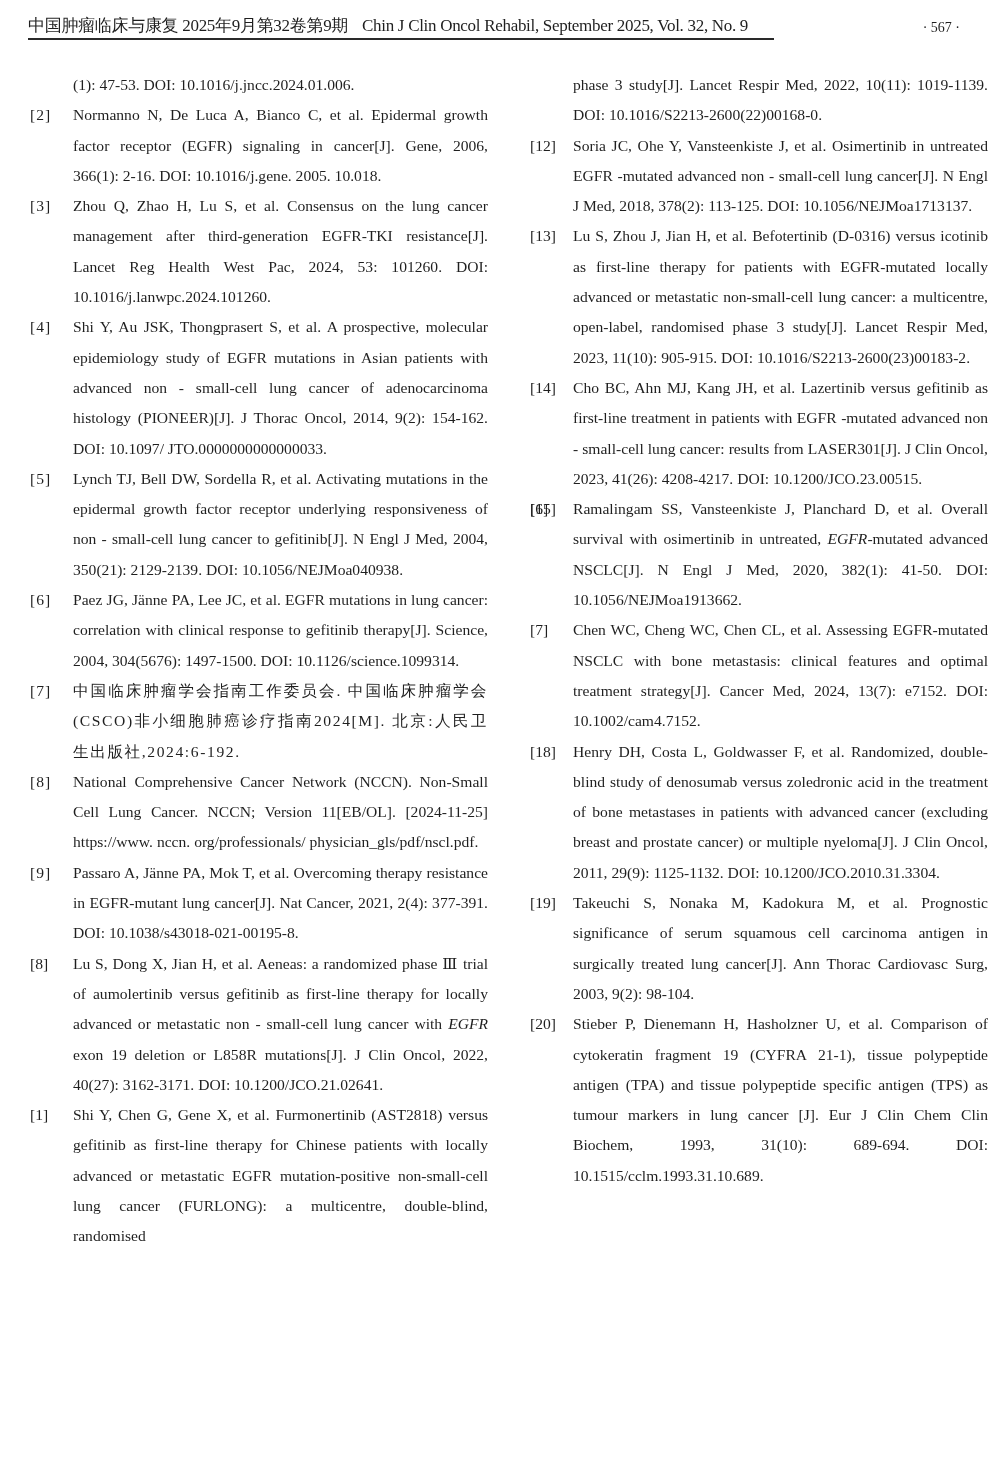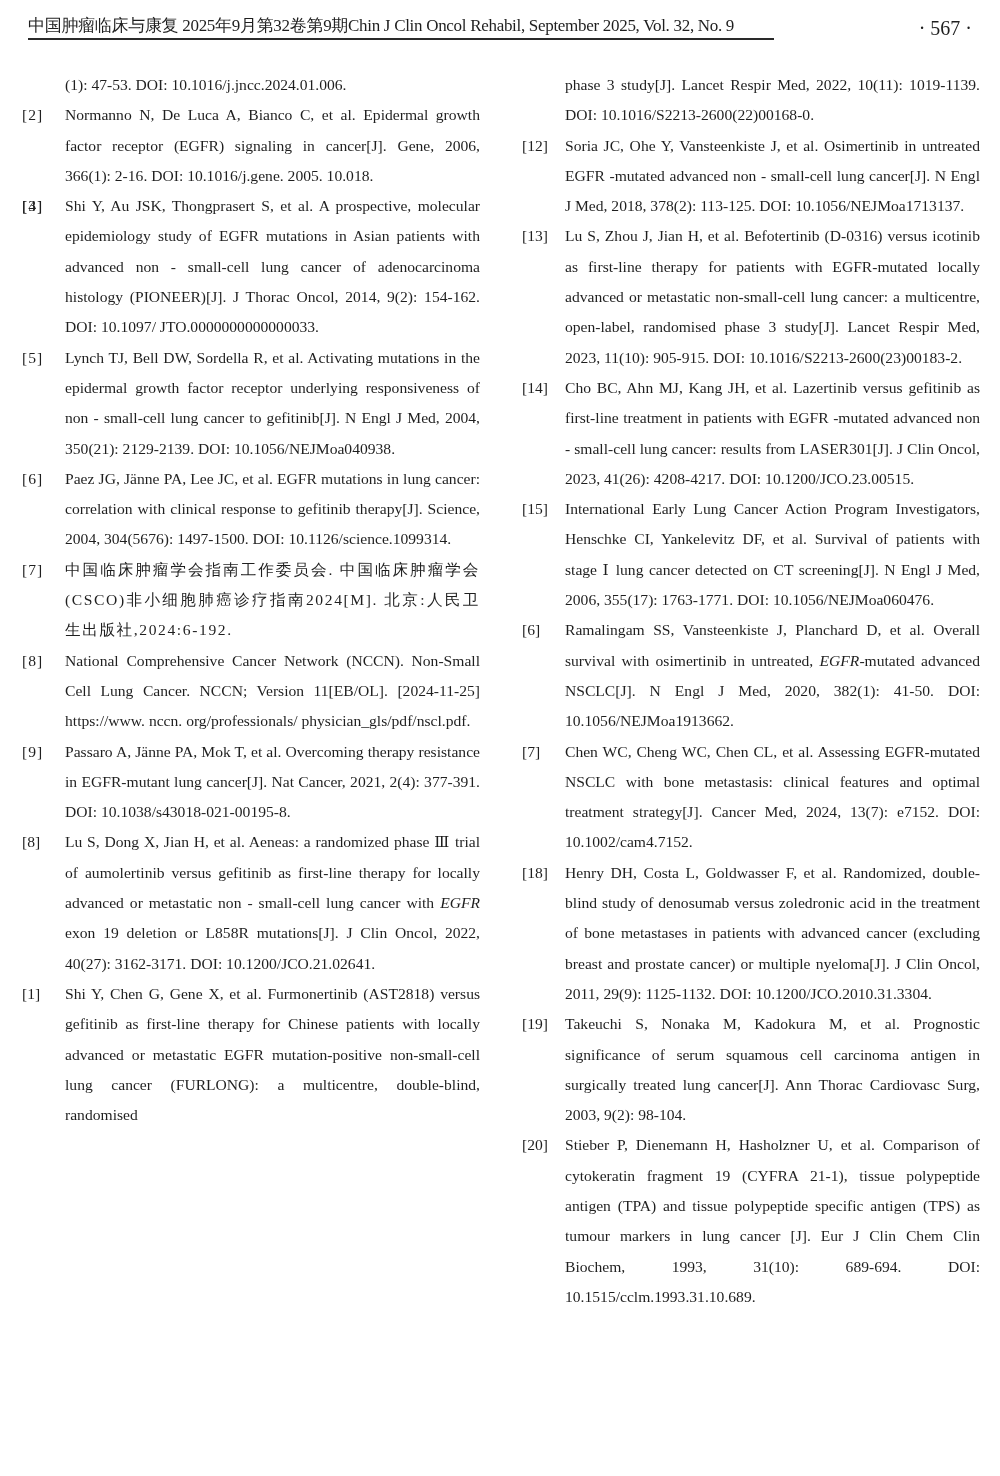--- a/index.html
+++ b/index.html
@@ -10,28 +10,28 @@
   }
   .header {
     position: absolute; left: 28px; top: 15px; width: 944px; height: 26px;
   }
   .header-journal {
     position: absolute; left: 0; top: 0; width: 746px;
     font-size: 17px; line-height: 22px; white-space: nowrap;
     border-bottom: 2px solid #2a2a2a; padding-bottom: 1px;
     letter-spacing: -0.3px;
   }
-  .header-journal .cn { }
+  .header-journal .cn { margin-right: 14px; }
   .header-page {
-    position: absolute; right: 0; top: 2px;
-    font-size: 20px; line-height: 22px; white-space: nowrap;
+    position: absolute; right: 12px; top: 2px;
+    font-size: 14px; line-height: 22px; white-space: nowrap;
   }
   .col {
     position: absolute; top: 70px; width: 458px;
-    font-size: 15.6px; line-height: 30.3px;
+    font-size: 15.6px; line-height: 30.3px; margin-left: 8px;
   }
   .col-left { left: 22px; }
   .col-right { left: 522px; }
   .ref {
     position: relative; padding-left: 43px; text-align: justify;
     text-align-last: left;
   }
   .ref .num {
     position: absolute; left: 0; top: 0; width: 40px; white-space: nowrap;
     letter-spacing: 1px;
@@ -54,20 +54,21 @@
 <div class="col col-left">
   <div class="ref cont">
     <span>(1): 47-53. DOI: 10.1016/j.jncc.2024.01.006.</span>
   </div>
   <div class="ref">
     <span class="num">[2]</span>
     <span>Normanno N, De Luca A, Bianco C, et al. Epidermal growth factor receptor (EGFR) signaling in cancer[J]. Gene, 2006, 366(1): 2-16. DOI: 10.1016/j.gene. 2005. 10.018.</span>
   </div>
   <div class="ref">
     <span class="num">[3]</span>
+    <span>Zhou Q, Zhao H, Lu S, et al. Consensus on the lung cancer management after third-generation EGFR-TKI resistance[J]. Lancet Reg Health West Pac, 2024, 53: 101260. DOI: 10.1016/j.lanwpc.2024.101260.</span>
   </div>
   <div class="ref">
     <span class="num">[4]</span>
     <span>Shi Y, Au JSK, Thongprasert S, et al. A prospective, molecular epidemiology study of EGFR mutations in Asian patients with advanced non - small-cell lung cancer of adenocarcinoma histology (PIONEER)[J]. J Thorac Oncol, 2014, 9(2): 154-162. DOI: 10.1097/ JTO.0000000000000033.</span>
   </div>
   <div class="ref">
     <span class="num">[5]</span>
     <span>Lynch TJ, Bell DW, Sordella R, et al. Activating mutations in the epidermal growth factor receptor underlying responsiveness of non - small-cell lung cancer to gefitinib[J]. N Engl J Med, 2004, 350(21): 2129-2139. DOI: 10.1056/NEJMoa040938.</span>
   </div>
   <div class="ref">
@@ -107,21 +108,20 @@
   <div class="ref twodig">
     <span class="num">[13]</span>
     <span>Lu S, Zhou J, Jian H, et al. Befotertinib (D-0316) versus icotinib as first-line therapy for patients with EGFR-mutated locally advanced or metastatic non-small-cell lung cancer: a multicentre, open-label, randomised phase 3 study[J]. Lancet Respir Med, 2023, 11(10): 905-915. DOI: 10.1016/S2213-2600(23)00183-2.</span>
   </div>
   <div class="ref twodig">
     <span class="num">[14]</span>
     <span>Cho BC, Ahn MJ, Kang JH, et al. Lazertinib versus gefitinib as first-line treatment in patients with EGFR -mutated advanced non - small-cell lung cancer: results from LASER301[J]. J Clin Oncol, 2023, 41(26): 4208-4217. DOI: 10.1200/JCO.23.00515.</span>
   </div>
   <div class="ref twodig">
     <span class="num">[15]</span>
-    <span>International Early Lung Cancer Action Program Investigators, Henschke CI, Yankelevitz DF, et al. Survival of patients with stage Ⅰ lung cancer detected on CT screening[J]. N Engl J Med, 2006, 355(17): 1763-1771. DOI: 10.1056/NEJMoa060476.</span>
   </div>
   <div class="ref twodig">
     <span class="num">[6]</span>
     <span><span>Ramalingam SS, Vansteenkiste J, Planchard D, et al. Overall survival with osimertinib in untreated, </span><i>EGFR</i><span>-mutated advanced NSCLC[J]. N Engl J Med, 2020, 382(1): 41-50. DOI: 10.1056/NEJMoa1913662.</span></span>
   </div>
   <div class="ref twodig">
     <span class="num">[7]</span>
     <span>Chen WC, Cheng WC, Chen CL, et al. Assessing EGFR-mutated NSCLC with bone metastasis: clinical features and optimal treatment strategy[J]. Cancer Med, 2024, 13(7): e7152. DOI: 10.1002/cam4.7152.</span>
   </div>
   <div class="ref twodig">

